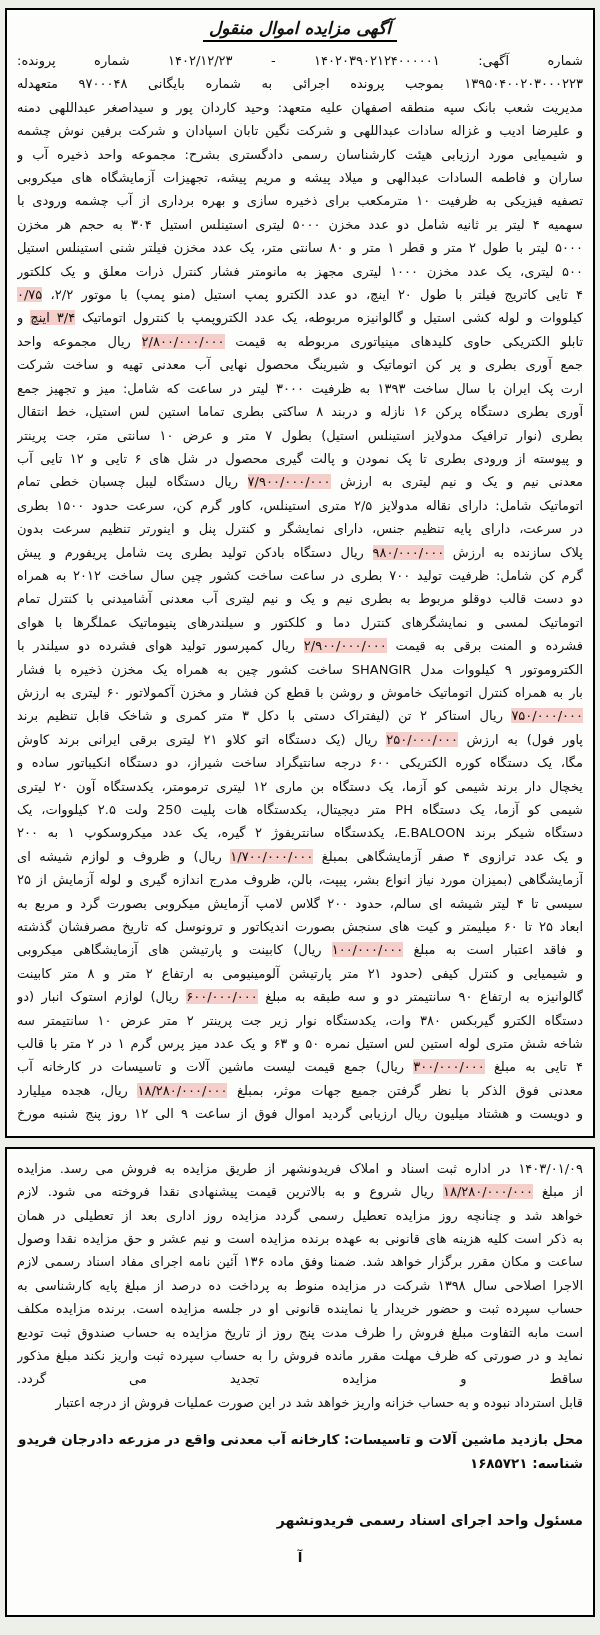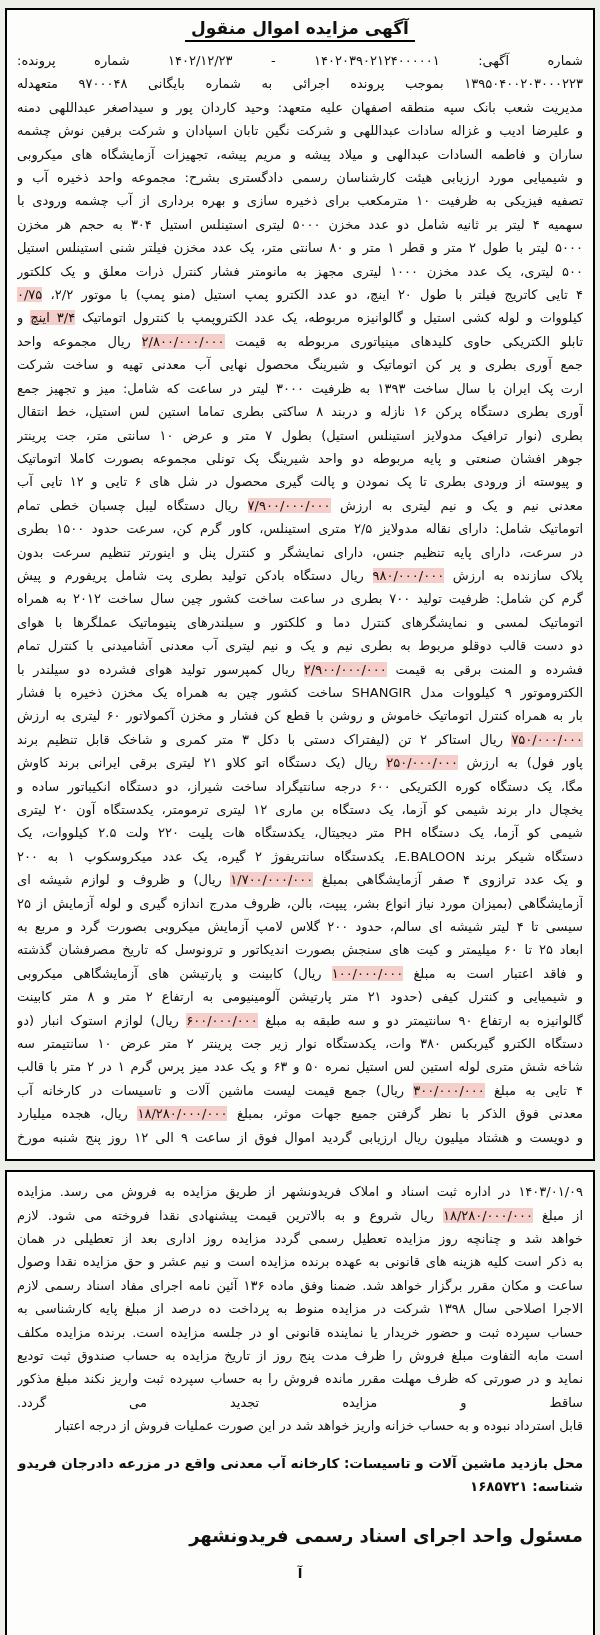--- a/index.html
+++ b/index.html
@@ -19,87 +19,87 @@
   }
   #box1 { margin-top: 8px; }
   #box2 { margin-top: 9px; min-height: 470px; }
   .title-row { text-align: center; margin-bottom: 7px; }
   .title {
     display: inline-block;
     font-weight: bold;
     font-size: 17px;
     padding: 0 6px 2px 6px;
     border-bottom: 2px solid var(--border, #000000);
+    font-style: italic;
   }
   .line {
     font-size: 13px;
     line-height: 23.4px;
     white-space: nowrap;
     overflow: hidden;
     text-align: justify;
     text-align-last: justify;
   }
   #box2 .lines .line:last-child { text-align-last: right; }
   .hl { background: var(--highlight, #f5cec9); }
   .bold-line {
     font-weight: bold;
     font-size: 13.5px;
     line-height: 23.4px;
     text-align: right;
     white-space: nowrap;
     overflow: hidden;
   }
   .location-line { margin-top: 14px; }
-  .signature-line { margin-top: 26px; font-size: 18px; }
+  .signature-line { margin-top: 34px; font-size: 14px; }
   .fragment-line { margin-top: 14px; text-align: center; }
 </style>
 </head>
 <body>
 
 <div class="page">
 
   <div class="doc-box" id="box1">
     <div class="title-row">
       <span class="title">آگهی مزایده اموال منقول</span>
     </div>
     <div class="lines">
         <div class="line">شماره آگهی: ۱۴۰۲۰۳۹۰۲۱۲۴۰۰۰۰۰۱ - ۱۴۰۲/۱۲/۲۳ شماره پرونده:</div>
         <div class="line">۱۳۹۵۰۴۰۰۲۰۳۰۰۰۲۲۳ بموجب پرونده اجرائی به شماره بایگانی ۹۷۰۰۰۴۸ متعهدله</div>
         <div class="line">مدیریت شعب بانک سپه منطقه اصفهان علیه متعهد: وحید کاردان پور و سیداصغر عبداللهی دمنه</div>
         <div class="line">و علیرضا ادیب و غزاله سادات عبداللهی و شرکت نگین تابان اسپادان و شرکت برفین نوش چشمه</div>
+        <div class="line">و شیمیایی مورد ارزیابی هیئت کارشناسان رسمی دادگستری بشرح: مجموعه واحد ذخیره آب و</div>
         <div class="line">ساران و فاطمه السادات عبدالهی و میلاد پیشه و مریم پیشه، تجهیزات آزمایشگاه های میکروبی</div>
-        <div class="line">و شیمیایی مورد ارزیابی هیئت کارشناسان رسمی دادگستری بشرح: مجموعه واحد ذخیره آب و</div>
         <div class="line">تصفیه فیزیکی به ظرفیت ۱۰ مترمکعب برای ذخیره سازی و بهره برداری از آب چشمه ورودی با</div>
         <div class="line">سهمیه ۴ لیتر بر ثانیه شامل دو عدد مخزن ۵۰۰۰ لیتری استینلس استیل ۳۰۴ به حجم هر مخزن</div>
         <div class="line">۵۰۰۰ لیتر با طول ۲ متر و قطر ۱ متر و ۸۰ سانتی متر، یک عدد مخزن فیلتر شنی استینلس استیل</div>
         <div class="line">۵۰۰ لیتری، یک عدد مخزن ۱۰۰۰ لیتری مجهز به مانومتر فشار کنترل ذرات معلق و یک کلکتور</div>
         <div class="line">۴ تایی کاتریج فیلتر با طول ۲۰ اینچ، دو عدد الکترو پمپ استیل (منو پمپ) با موتور ۲/۲، <span class="hl">۰/۷۵</span></div>
         <div class="line">کیلووات و لوله کشی استیل و گالوانیزه مربوطه، یک عدد الکتروپمپ با کنترول اتوماتیک <span class="hl">۳/۴ اینچ</span> و</div>
         <div class="line">تابلو الکتریکی حاوی کلیدهای مینیاتوری مربوطه به قیمت <span class="hl">۲/۸۰۰/۰۰۰/۰۰۰</span> ریال مجموعه واحد</div>
         <div class="line">جمع آوری بطری و پر کن اتوماتیک و شیرینگ محصول نهایی آب معدنی تهیه و ساخت شرکت</div>
         <div class="line">ارت پک ایران با سال ساخت ۱۳۹۳ به ظرفیت ۳۰۰۰ لیتر در ساعت که شامل: میز و تجهیز جمع</div>
         <div class="line">آوری بطری دستگاه پرکن ۱۶ نازله و دربند ۸ ساکتی بطری تماما استین لس استیل، خط انتقال</div>
         <div class="line">بطری (نوار ترافیک مدولایز استینلس استیل) بطول ۷ متر و عرض ۱۰ سانتی متر، جت پرینتر</div>
-        <div class="line">جوهر افشان صنعتی و پایه مربوطه دو واحد شیرینگ پک تونلی مجموعه بصورت کاملا اتوماتیک</div>
         <div class="line">و پیوسته از ورودی بطری تا پک نمودن و پالت گیری محصول در شل های ۶ تایی و ۱۲ تایی آب</div>
         <div class="line">معدنی نیم و یک و نیم لیتری به ارزش <span class="hl">۷/۹۰۰/۰۰۰/۰۰۰</span> ریال دستگاه لیبل چسبان خطی تمام</div>
         <div class="line">اتوماتیک شامل: دارای نقاله مدولایز ۲/۵ متری استینلس، کاور گرم کن، سرعت حدود ۱۵۰۰ بطری</div>
         <div class="line">در سرعت، دارای پایه تنظیم جنس، دارای نمایشگر و کنترل پنل و اینورتر تنظیم سرعت بدون</div>
         <div class="line">پلاک سازنده به ارزش <span class="hl">۹۸۰/۰۰۰/۰۰۰</span> ریال دستگاه بادکن تولید بطری پت شامل پریفورم و پیش</div>
         <div class="line">گرم کن شامل: ظرفیت تولید ۷۰۰ بطری در ساعت ساخت کشور چین سال ساخت ۲۰۱۲ به همراه</div>
+        <div class="line">دو دست قالب دوقلو مربوط به بطری نیم و یک و نیم لیتری آب معدنی آشامیدنی با کنترل تمام</div>
         <div class="line">اتوماتیک لمسی و نمایشگرهای کنترل دما و کلکتور و سیلندرهای پنیوماتیک عملگرها با هوای</div>
-        <div class="line">دو دست قالب دوقلو مربوط به بطری نیم و یک و نیم لیتری آب معدنی آشامیدنی با کنترل تمام</div>
         <div class="line">فشرده و المنت برقی به قیمت <span class="hl">۲/۹۰۰/۰۰۰/۰۰۰</span> ریال کمپرسور تولید هوای فشرده دو سیلندر با</div>
         <div class="line">الکتروموتور ۹ کیلووات مدل SHANGIR ساخت کشور چین به همراه یک مخزن ذخیره با فشار</div>
         <div class="line">بار به همراه کنترل اتوماتیک خاموش و روشن با قطع کن فشار و مخزن آکمولاتور ۶۰ لیتری به ارزش</div>
         <div class="line"><span class="hl">۷۵۰/۰۰۰/۰۰۰</span> ریال استاکر ۲ تن (لیفتراک دستی با دکل ۳ متر کمری و شاخک قابل تنظیم برند</div>
         <div class="line">پاور فول) به ارزش <span class="hl">۲۵۰/۰۰۰/۰۰۰</span> ریال (یک دستگاه اتو کلاو ۲۱ لیتری برقی ایرانی برند کاوش</div>
         <div class="line">مگا، یک دستگاه کوره الکتریکی ۶۰۰ درجه سانتیگراد ساخت شیراز، دو دستگاه انکیباتور ساده و</div>
         <div class="line">یخچال دار برند شیمی کو آزما، یک دستگاه بن ماری ۱۲ لیتری ترمومتر، یکدستگاه آون ۲۰ لیتری</div>
-        <div class="line">شیمی کو آزما، یک دستگاه PH متر دیجیتال، یکدستگاه هات پلیت ۲۲۰ ولت ۲.۵ کیلووات، یک</div>
+        <div class="line">شیمی کو آزما، یک دستگاه PH متر دیجیتال، یکدستگاه هات پلیت 250 ولت ۲.۵ کیلووات، یک</div>
         <div class="line">دستگاه شیکر برند E.BALOON، یکدستگاه سانتریفوژ ۲ گیره، یک عدد میکروسکوپ ۱ به ۲۰۰</div>
         <div class="line">و یک عدد ترازوی ۴ صفر آزمایشگاهی بمبلغ <span class="hl">۱/۷۰۰/۰۰۰/۰۰۰</span> ریال) و ظروف و لوازم شیشه ای</div>
         <div class="line">آزمایشگاهی (بمیزان مورد نیاز انواع بشر، پیپت، بالن، ظروف مدرج اندازه گیری و لوله آزمایش از ۲۵</div>
         <div class="line">سیسی تا ۴ لیتر شیشه ای سالم، حدود ۲۰۰ گلاس لامپ آزمایش میکروبی بصورت گرد و مربع به</div>
         <div class="line">ابعاد ۲۵ تا ۶۰ میلیمتر و کیت های سنجش بصورت اندیکاتور و ترونوسل که تاریخ مصرفشان گذشته</div>
         <div class="line">و فاقد اعتبار است به مبلغ <span class="hl">۱۰۰/۰۰۰/۰۰۰</span> ریال) کابینت و پارتیشن های آزمایشگاهی میکروبی</div>
         <div class="line">و شیمیایی و کنترل کیفی (حدود ۲۱ متر پارتیشن آلومینیومی به ارتفاع ۲ متر و ۸ متر کابینت</div>
         <div class="line">گالوانیزه به ارتفاع ۹۰ سانتیمتر دو و سه طبقه به مبلغ <span class="hl">۶۰۰/۰۰۰/۰۰۰</span> ریال) لوازم استوک انبار (دو</div>
         <div class="line">دستگاه الکترو گیربکس ۳۸۰ وات، یکدستگاه نوار زیر جت پرینتر ۲ متر عرض ۱۰ سانتیمتر سه</div>
         <div class="line">شاخه شش متری لوله استین لس استیل نمره ۵۰ و ۶۳ و یک عدد میز پرس گرم ۱ در ۲ متر با قالب</div>

